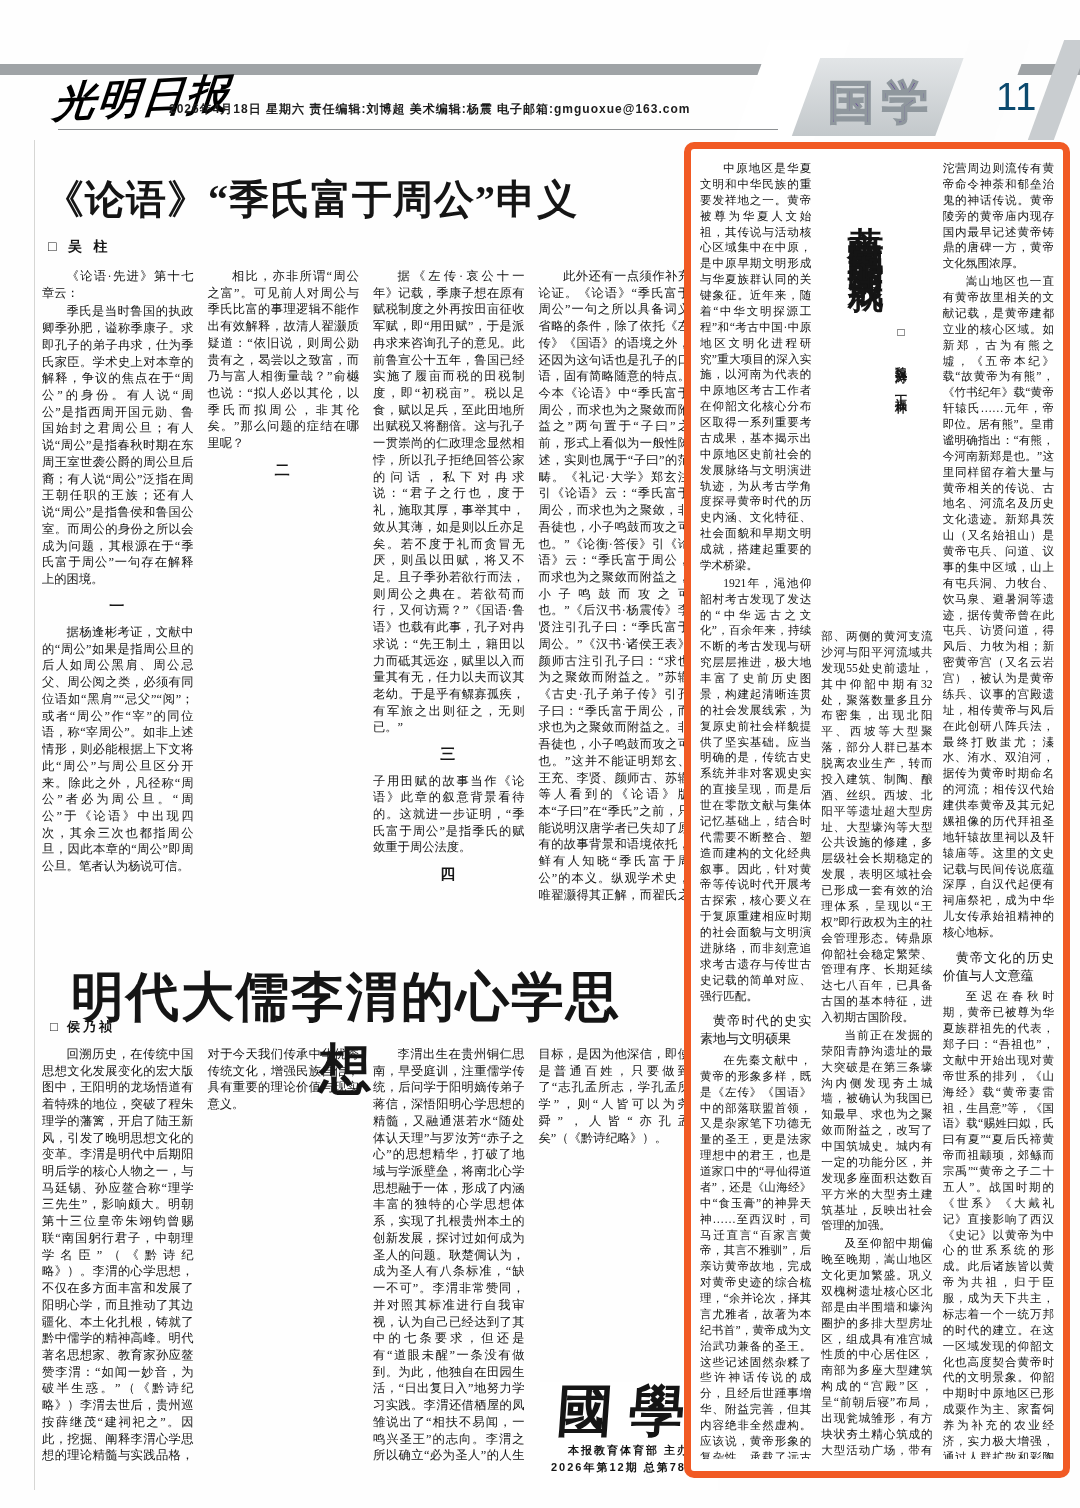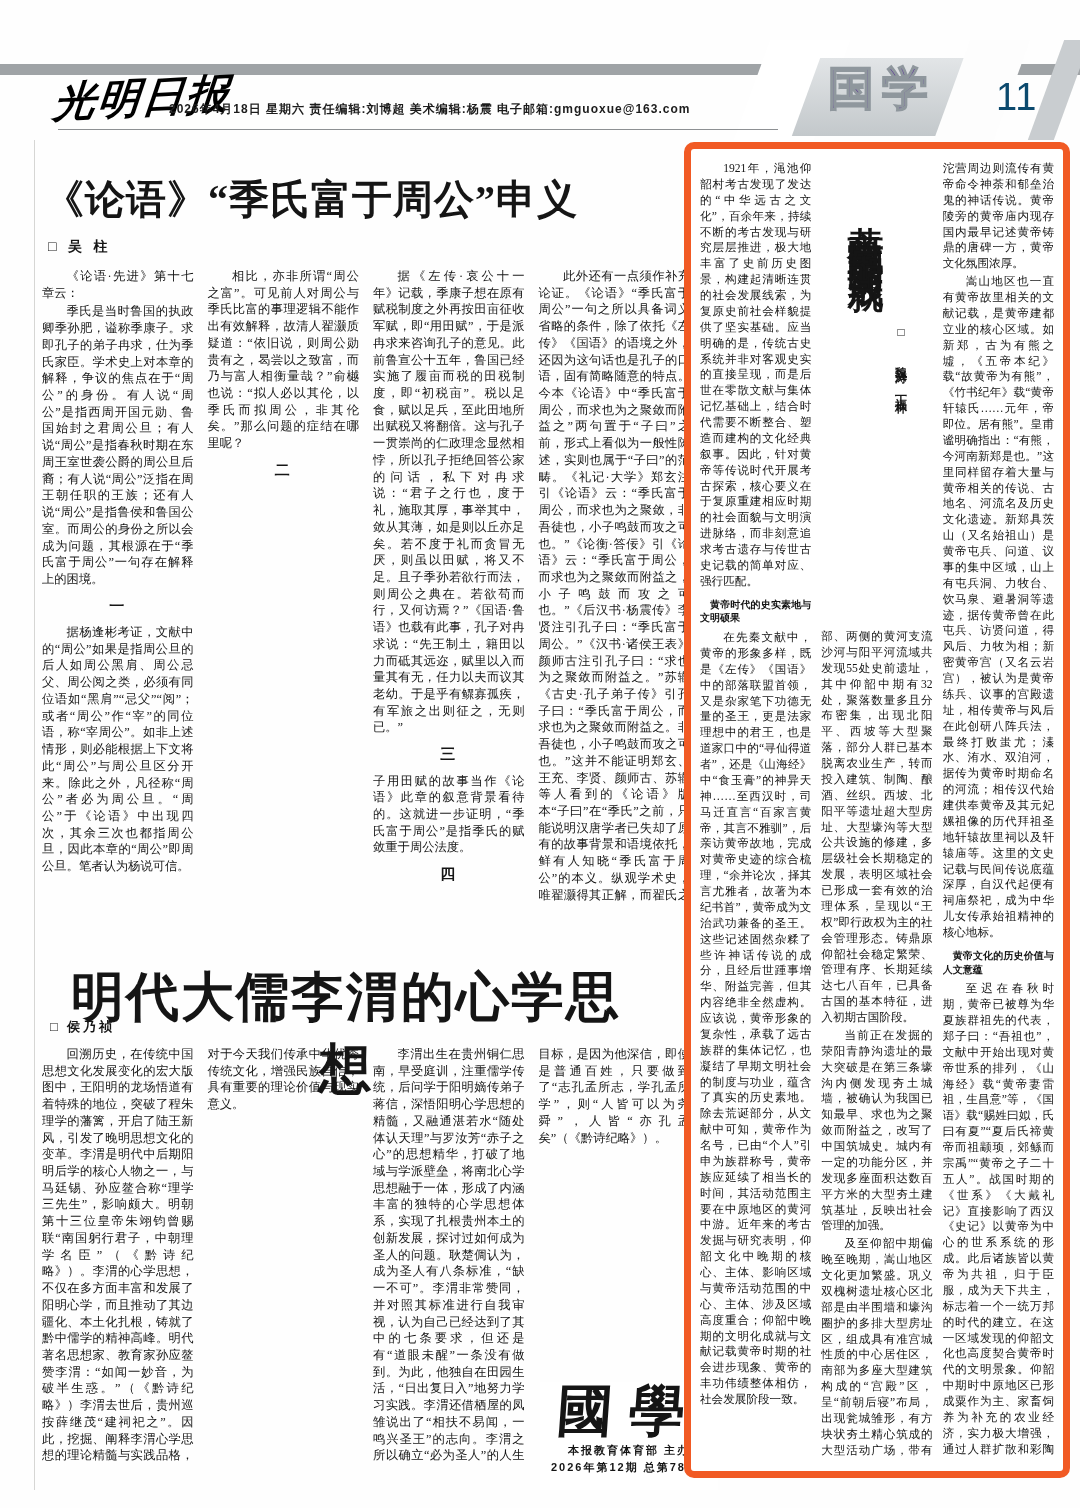--- a/index.html
+++ b/index.html
@@ -12,33 +12,33 @@
   .mast-rule{position:absolute;left:58px;top:129px;width:720px;height:1px;background:#8d9093;}
   .paper-logo{position:absolute;left:54px;top:70px;font-size:42px;font-weight:900;font-style:italic;
               transform:skewX(-8deg) rotate(-3deg);letter-spacing:2px;color:#000;}
   .date-line{position:absolute;left:162px;top:101px;font-size:12px;font-family:"Liberation Sans","DejaVu Sans",sans-serif;
              color:#1c1c1c;font-weight:700;letter-spacing:1px;white-space:nowrap;margin-left:7px;}
   .slant{position:absolute;transform:skewX(-20deg);}
   .slant-white1{left:752px;top:40px;width:80px;height:100px;background:#fff;}
   .slant-gray{left:806px;top:58px;width:172px;height:78px;background:linear-gradient(180deg,#e2e5e7,#c3c8cb);}
   .slant-white2{left:952px;top:40px;width:60px;height:100px;background:#fdfdfd;}
   .slant-gray2{left:1046px;top:40px;width:26px;height:100px;background:#c9cdd0;}
-  .section-name{position:absolute;left:828px;top:58px;font-size:46px;font-weight:900;letter-spacing:8px;
+  .section-name{position:absolute;left:828px;top:72px;font-size:46px;font-weight:900;letter-spacing:8px;
                 color:#4c1d95;-webkit-text-stroke:1.6px #8f979d;text-stroke:1.6px #8f979d;}
   .page-num{position:absolute;left:996px;top:76px;font-size:38px;font-family:"Liberation Sans","DejaVu Sans",sans-serif;
             color:#0c4a6e;letter-spacing:1px;}
   
   .cols{column-gap:14px;font-size:12.3px;line-height:1.36;text-align:justify;text-justify:inter-character;
         column-fill:auto;overflow:hidden;}
   .blk{break-inside:avoid-column;}
   .para{text-indent:2em;margin:0 0 2px 0;}
   .para.cont{text-indent:0;}
   .quote{font-weight:700;font-style:italic;text-indent:2em;margin:2px 0;}
   .secdiv{text-align:center;font-weight:900;font-size:15px;margin:8px 0;letter-spacing:2px;}
-  .subhd{font-weight:700;font-size:10px;margin:8px 0 5px 0;text-indent:1em;font-family:"Liberation Sans","DejaVu Sans",sans-serif;}
+  .subhd{font-weight:400;font-size:13px;margin:8px 0 5px 0;text-indent:1em;font-family:"Liberation Sans","DejaVu Sans",sans-serif;}
   
   .a1-title{position:absolute;left:44px;top:172px;width:660px;font-size:40px;font-weight:900;letter-spacing:1px;
             font-family:"Liberation Serif","DejaVu Serif",serif;}
   .a1-byline{position:absolute;left:48px;top:238px;font-size:14px;font-weight:700;letter-spacing:4px;}
   .a1-cols{position:absolute;left:42px;top:268px;width:648px;height:668px;column-count:4;}
   
   .a2-title{position:absolute;left:46px;top:962px;width:600px;font-size:53px;font-weight:900;letter-spacing:2px;text-align:center;}
   .a2-byline{position:absolute;left:50px;top:1018px;font-size:13px;font-weight:700;letter-spacing:3px;}
   .a2-cols{position:absolute;left:42px;top:1046px;width:648px;height:424px;column-count:4;}
   .guoxue-box{position:absolute;left:540px;top:1382px;width:178px;height:108px;background:#fff;
@@ -107,20 +107,21 @@
 
   <div class="guoxue-box">
     <div class="guoxue-logo">國學</div>
     <div class="guoxue-line">本报教育体育部  主办</div>
     <div class="guoxue-line">2026年第12期  总第789期</div>
   </div>
 
   <div class="a3-frame">
     <div class="a3-cols">
       <div class="a3-col">
+          <div class="blk para">中原地区是华夏文明和中华民族的重要发祥地之一。黄帝被尊为华夏人文始祖，其传说与活动核心区域集中在中原，是中原早期文明形成与华夏族群认同的关键象征。近年来，随着“中华文明探源工程”和“考古中国·中原地区文明化进程研究”重大项目的深入实施，以河南为代表的中原地区考古工作者在仰韶文化核心分布区取得一系列重要考古成果，基本揭示出中原地区史前社会的发展脉络与文明演进轨迹，为从考古学角度探寻黄帝时代的历史内涵、文化特征、社会面貌和早期文明成就，搭建起重要的学术桥梁。</div>
           <div class="blk para">1921年，渑池仰韶村考古发现了发达的“中华远古之文化”，百余年来，持续不断的考古发现与研究层层推进，极大地丰富了史前历史图景，构建起清晰连贯的社会发展线索，为复原史前社会样貌提供了坚实基础。应当明确的是，传统古史系统并非对客观史实的直接呈现，而是后世在零散文献与集体记忆基础上，结合时代需要不断整合、塑造而建构的文化经典叙事。因此，针对黄帝等传说时代开展考古探索，核心要义在于复原重建相应时期的社会面貌与文明演进脉络，而非刻意追求考古遗存与传世古史记载的简单对应、强行匹配。</div>
           <div class="blk subhd">黄帝时代的史实素地与文明硕果</div>
           <div class="blk para">在先秦文献中，黄帝的形象多样，既是《左传》《国语》中的部落联盟首领，又是杂家笔下功德无量的圣王，更是法家理想中的君王，也是道家口中的“寻仙得道者”，还是《山海经》中“食玉膏”的神异天神……至西汉时，司马迁直言“百家言黄帝，其言不雅驯”，后亲访黄帝故地，完成对黄帝史迹的综合梳理，“余并论次，择其言尤雅者，故著为本纪书首”，黄帝成为文治武功兼备的圣王。这些记述固然杂糅了些许神话传说的成分，且经后世踵事增华、附益完善，但其内容绝非全然虚构。应该说，黄帝形象的复杂性，承载了远古族群的集体记忆，也凝结了早期文明社会的制度与功业，蕴含了真实的历史素地。除去荒诞部分，从文献中可知，黄帝作为名号，已由“个人”引申为族群称号，黄帝族应延续了相当长的时间，其活动范围主要在中原地区的黄河中游。近年来的考古发掘与研究表明，仰韶文化中晚期的核心、主体、影响区域与黄帝活动范围的中心、主体、涉及区域高度重合；仰韶中晚期的文明化成就与文献记载黄帝时期的社会进步现象、黄帝的丰功伟绩整体相仿，社会发展阶段一致。</div>
         </div>
       <div class="a3-col">
         <div class="a3-title-block">
           <div class="a3-title">黄帝时代的早期文明成就</div>
           <div class="a3-byline">
             <span class="mark">□</span>
             <span class="nm">魏兴涛</span>

